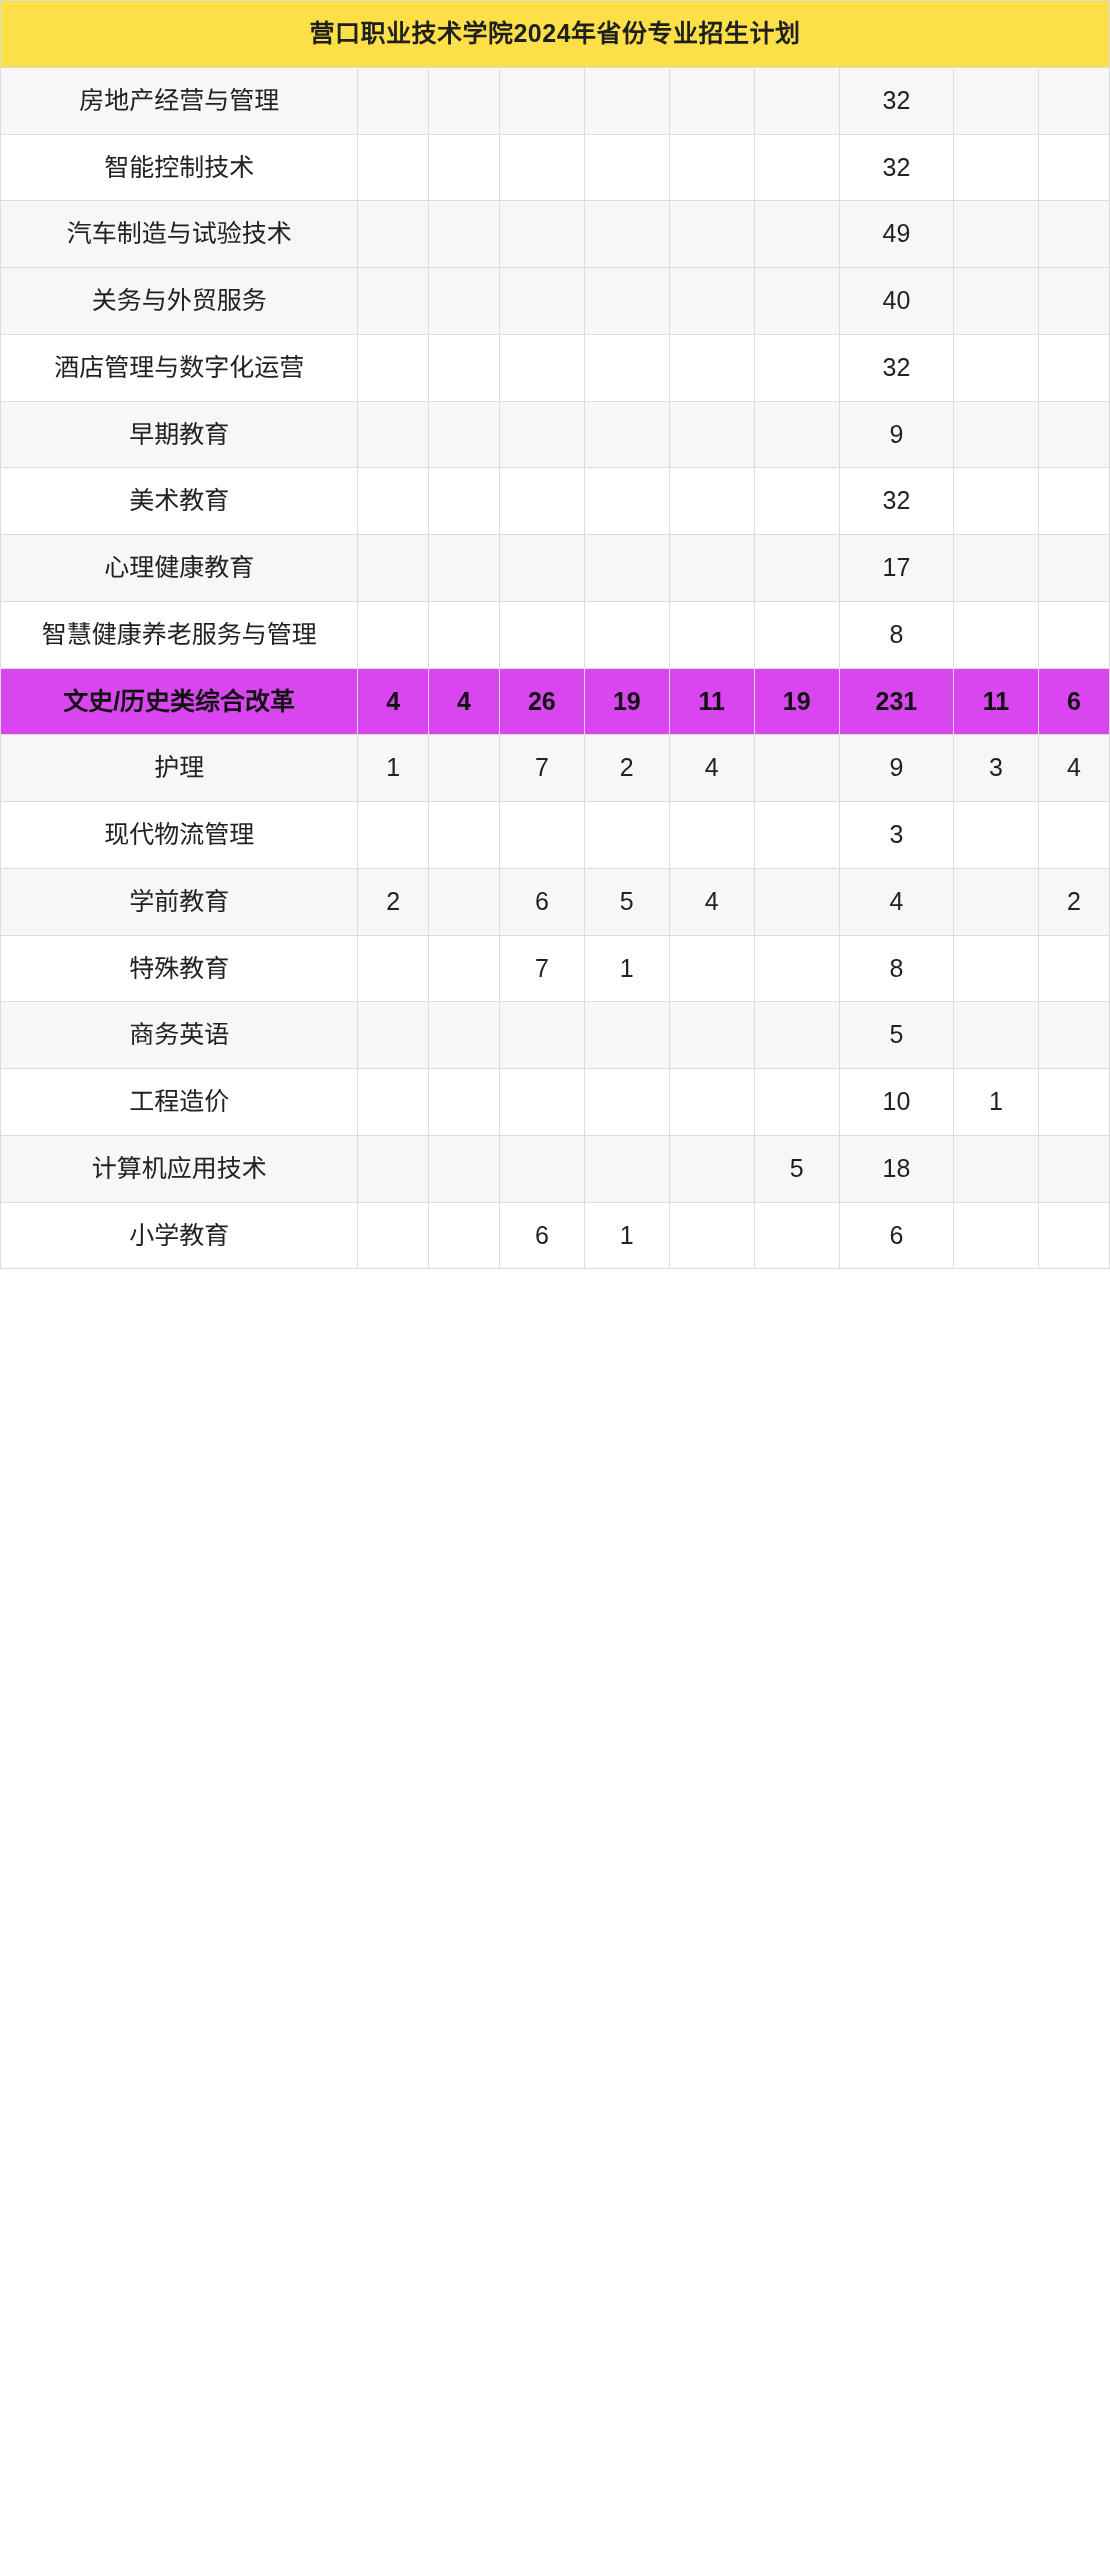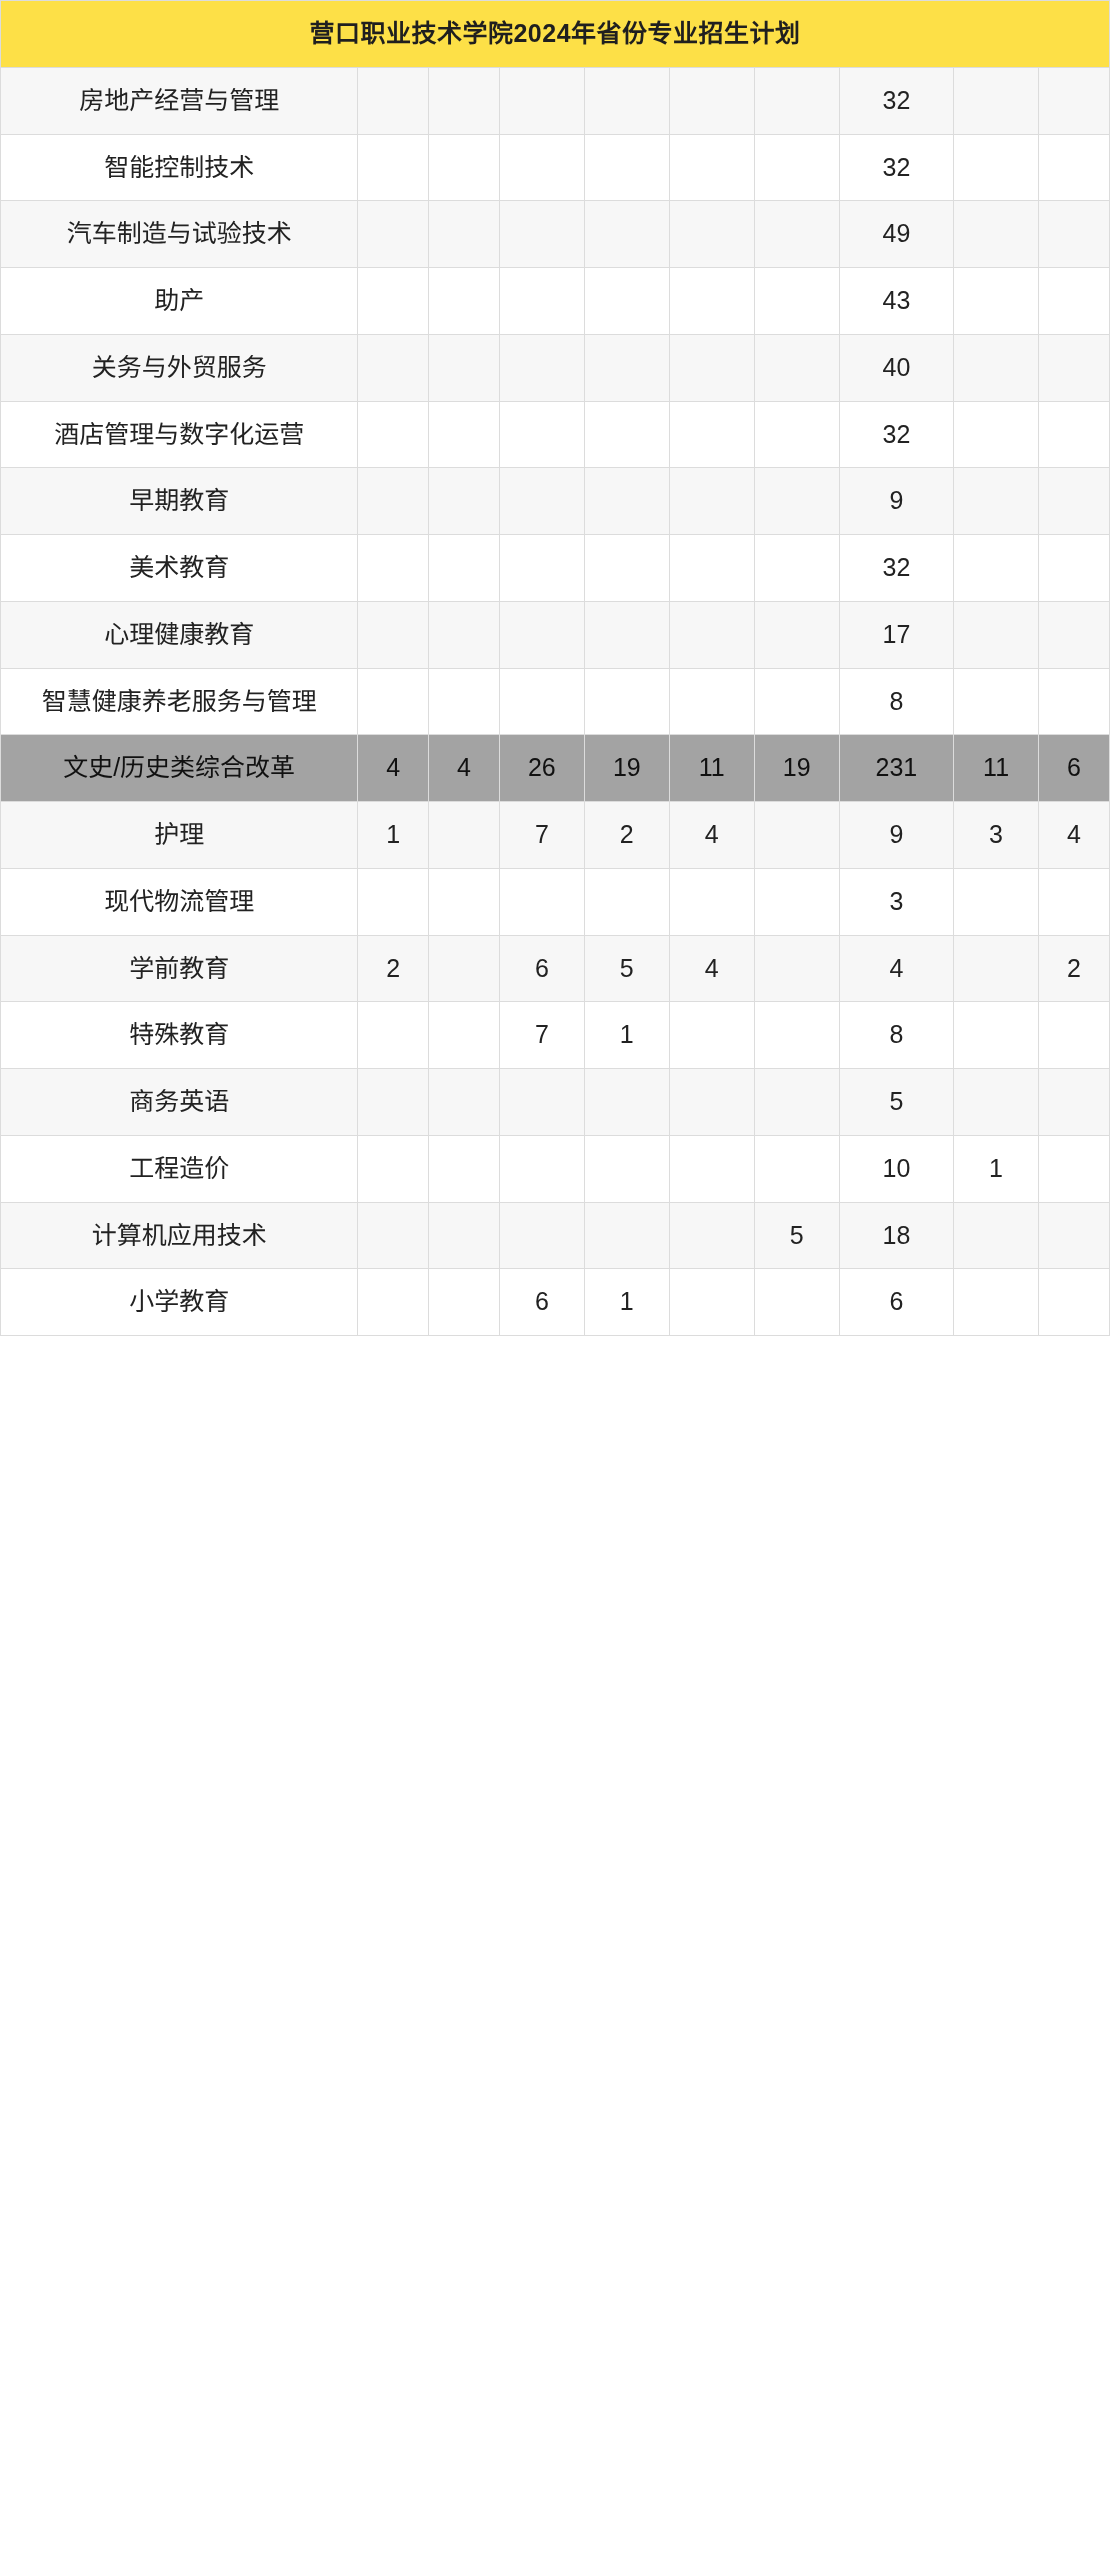--- a/index.html
+++ b/index.html
@@ -46,22 +46,22 @@
     padding: 22px 10px;
     letter-spacing: 0.5px;
   }
   tr.row-alt td {
     background: #f7f7f7;
   }
   tr.row-plain td {
     background: #ffffff;
   }
   tr.row-group td {
-    background: #a3a3a3;
-    font-weight: normal;
+    background: #d946ef;
+    font-weight: bold;
     color: #111111;
   }
   td.major-cell {
     padding-left: 10px;
     padding-right: 10px;
   }
   td.num-cell {
     font-size: 25px;
     margin-top: 48px;
   }
@@ -121,32 +121,20 @@
           <td class="empty-cell"></td>
           <td class="empty-cell"></td>
           <td class="empty-cell"></td>
           <td class="empty-cell"></td>
           <td class="empty-cell"></td>
           <td class="empty-cell"></td>
           <td class="num-cell">49</td>
           <td class="empty-cell"></td>
           <td class="empty-cell"></td>
         </tr>
-        <tr class="row-plain">
-          <td class="major-cell">助产</td>
-          <td class="empty-cell"></td>
-          <td class="empty-cell"></td>
-          <td class="empty-cell"></td>
-          <td class="empty-cell"></td>
-          <td class="empty-cell"></td>
-          <td class="empty-cell"></td>
-          <td class="num-cell">43</td>
-          <td class="empty-cell"></td>
-          <td class="empty-cell"></td>
-        </tr>
         <tr class="row-alt">
           <td class="major-cell">关务与外贸服务</td>
           <td class="empty-cell"></td>
           <td class="empty-cell"></td>
           <td class="empty-cell"></td>
           <td class="empty-cell"></td>
           <td class="empty-cell"></td>
           <td class="empty-cell"></td>
           <td class="num-cell">40</td>
           <td class="empty-cell"></td>

